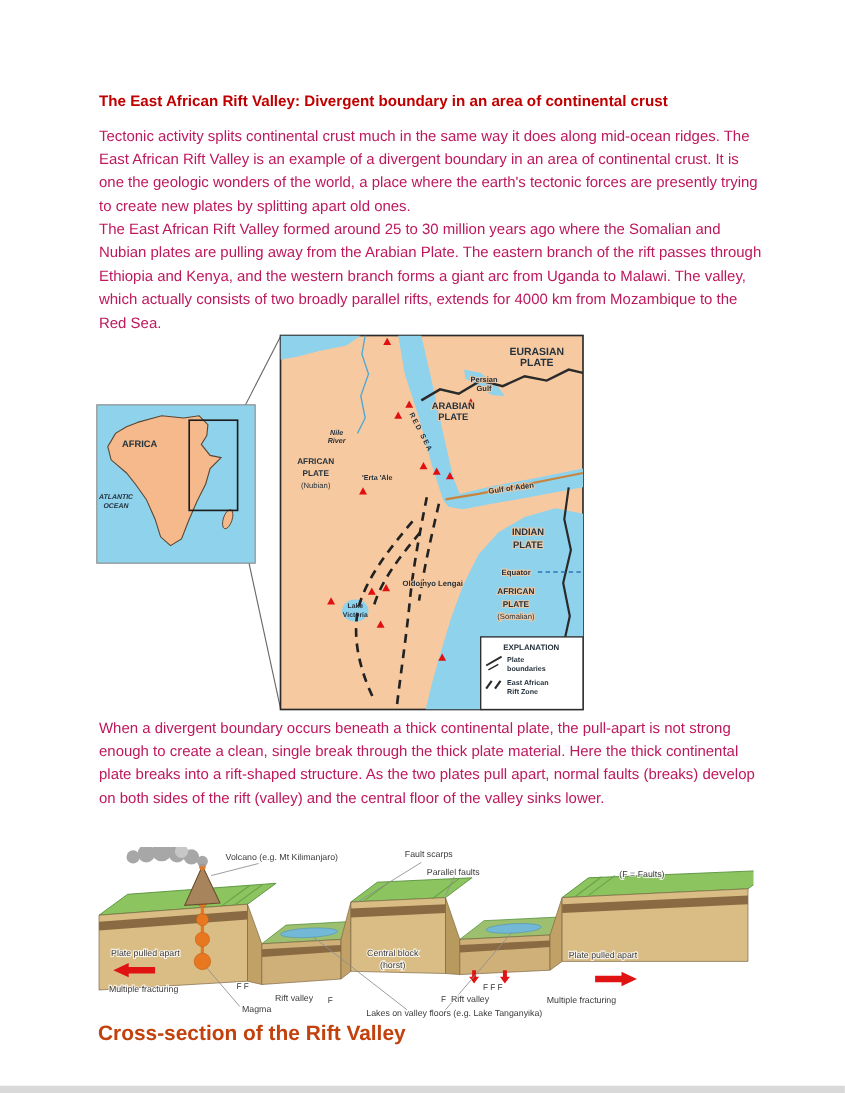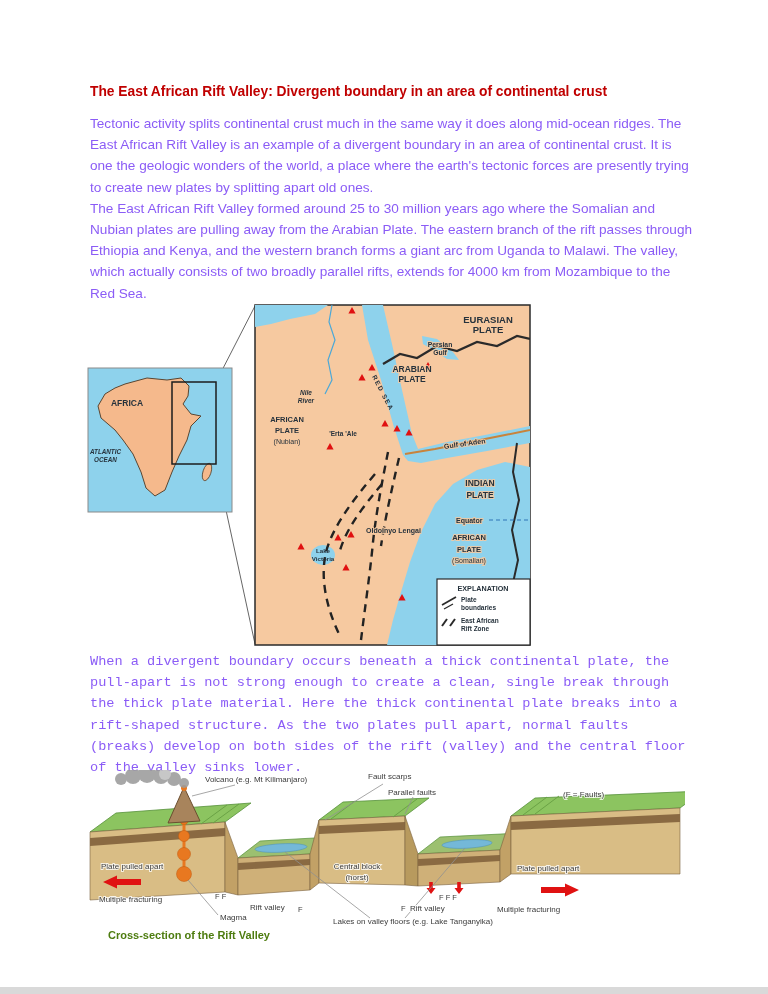--- a/index.html
+++ b/index.html
@@ -5,28 +5,28 @@
   * { margin:0; padding:0; box-sizing:border-box; }
   html,body { width:768px; height:994px; background:#ffffff; }
   body { font-family:"Liberation Sans", sans-serif; position:relative; overflow:hidden; }
   .page { position:absolute; left:0; top:0; width:640px; height:994px; background:#ffffff; }
   .doc-title {
     position:absolute; left:90px; top:82px; width:612px;
     font-size:13.8px; font-weight:bold; color:#c00000; line-height:20px;
   }
   .body-text {
     position:absolute; left:90px; width:603px;
-    font-size:13.6px; line-height:21.2px; color:#8b5cf6;
+    font-size:13.6px; line-height:21.2px; color:#be185d;
   }
   .body-text p { margin:0; }
   #p1 { top:113px; }
-  #p2 { top:651px;font-family:Liberation Mono, monospace; }
+  #p2 { top:651px; }
   .caption {
-    position:absolute; left:108px; top:929px;
-    font-size:11px; font-weight:bold; color:#4d7c0f;
+    position:absolute; left:89px; top:929px;
+    font-size:19px; font-weight:bold; color:#c2410c;
   }
   .map-figure { position:absolute; left:85px; top:302px; width:450px; height:345px; }
   .xsec-figure { position:absolute; left:85px; top:758px; width:600px; height:170px;margin-top:12px; }
   svg text { font-family:"Liberation Sans", sans-serif; }
   .map-svg text { fill:#26323c; }
   .map-svg .b { font-weight:bold; }
   .map-svg .halo { paint-order:stroke; stroke:rgba(246,201,160,0.85); stroke-width:2px; }
   .xsec-svg text { fill:#3b3b3b; paint-order:stroke; stroke:rgba(255,255,255,0.78); stroke-width:2px; }
   .page-break { position:absolute; left:0; top:987px; width:768px; height:7px; background:#d9d9d9; }
 </style>

